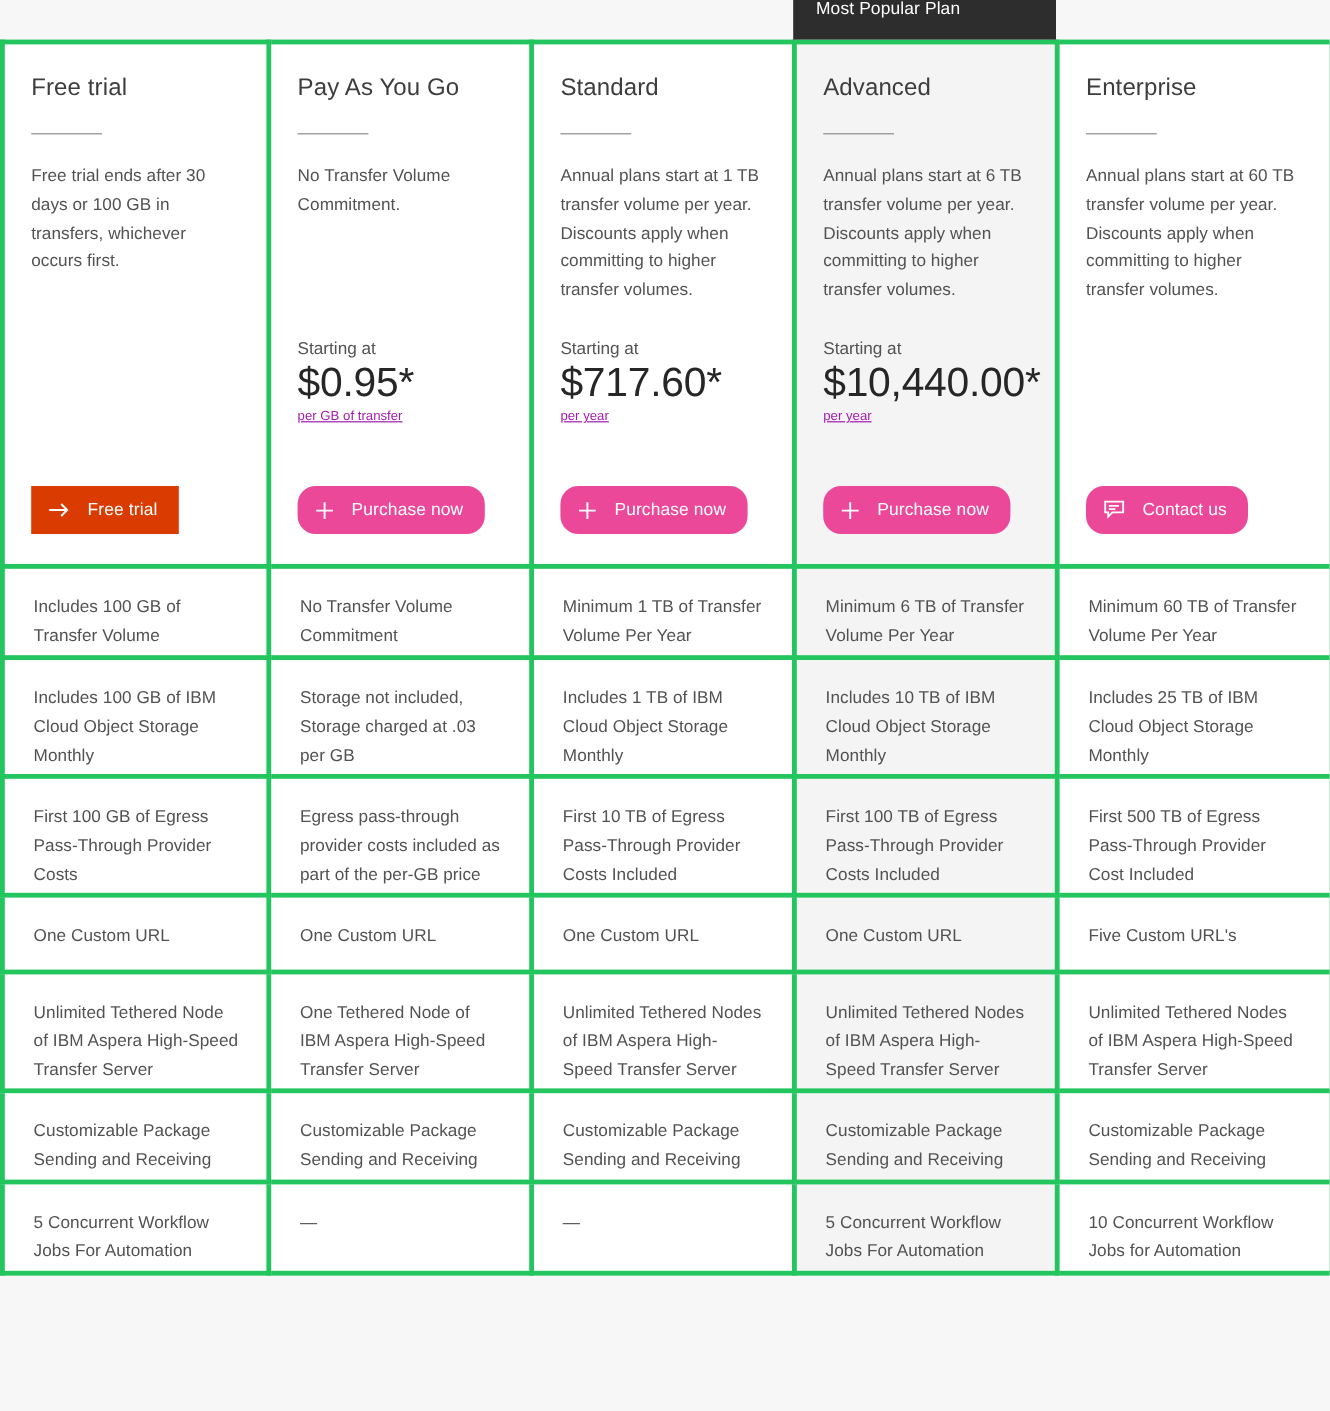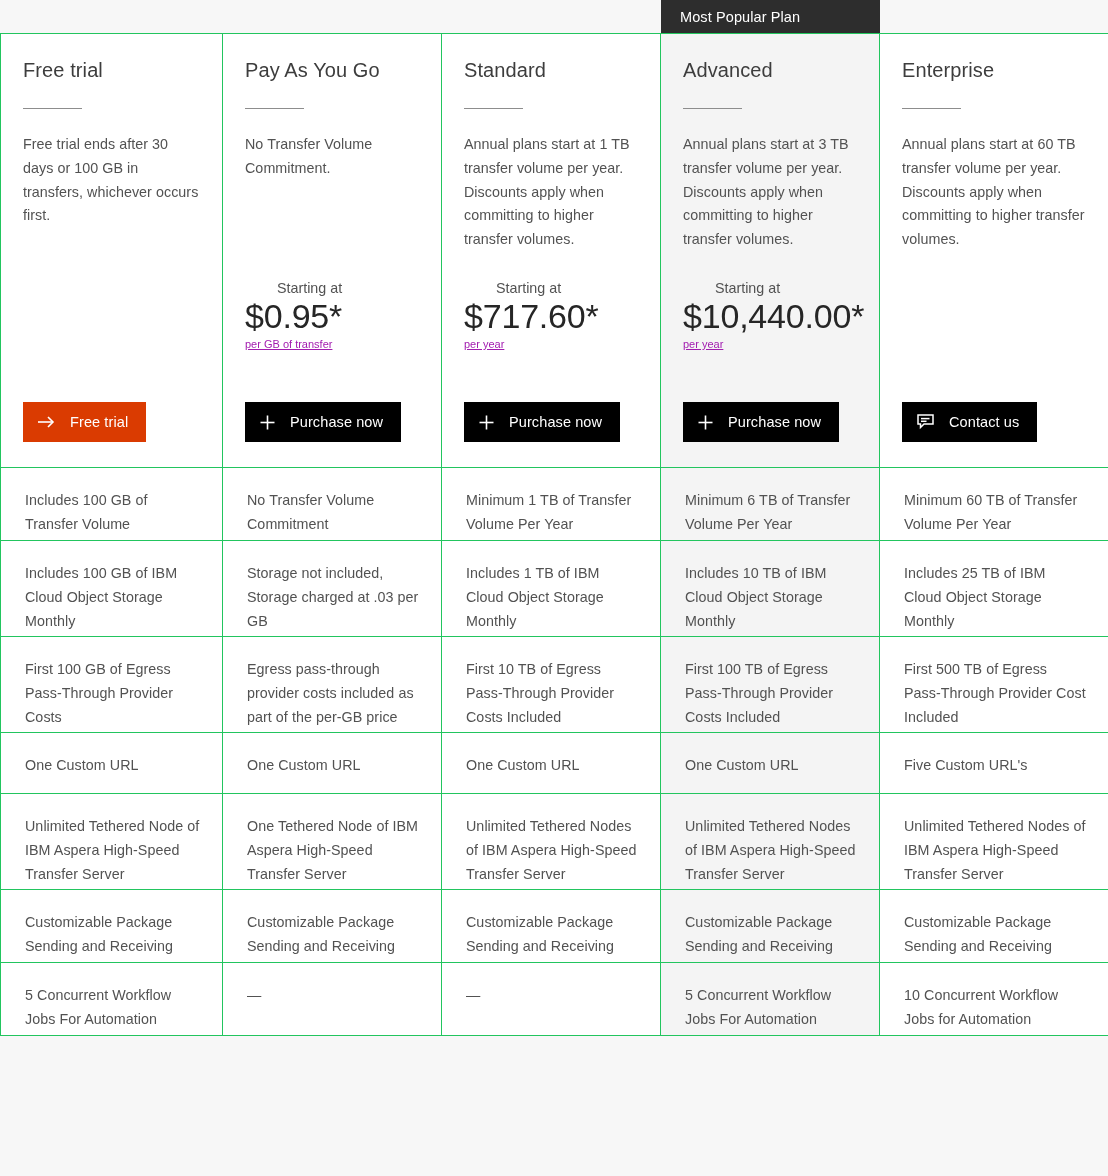--- a/index.html
+++ b/index.html
@@ -28,34 +28,33 @@
   .popular-banner {
     position: absolute;
     left: 661px;
     top: 0;
     width: 219px;
     height: 33px;
     background: #2d2d2d;
     color: #ffffff;
     font-size: 14.5px;
     display: flex;
-    align-items: center;
     padding-left: 19px;
     letter-spacing: .1px;
   }
 
   
   .table {
     width: 1108px;
     border-collapse: collapse;
     table-layout: fixed;
   }
   .table td {
     vertical-align: top;
-    border: 1px solid #22c55e;
+    border: 4px solid #22c55e;
     background: #ffffff;
     padding: 0;
   }
   .col-0 { width: 222px; }
   .col-1 { width: 219px; }
   .col-2 { width: 219px; }
   .col-3 { width: 219px; }
   .col-4 { width: 229px; }
 
   td.highlight { background: #f4f4f4; }
@@ -86,21 +85,20 @@
 
   .price-block {
     position: absolute;
     left: 22px;
     bottom: 113px;
   }
   .price-label {
     font-size: 14.3px;
     line-height: 20px;
     color: #525252;
-    margin-left: 32px;
   }
   .price-amount {
     font-size: 34px;
     line-height: 36px;
     color: #262626;
     font-weight: 400;
     letter-spacing: -.2px;
     white-space: nowrap;
   }
   .price-unit {
@@ -122,21 +120,21 @@
     padding: 0 18px 0 14px;
     border: none;
     cursor: pointer;
     color: #ffffff;
     font-size: 14.5px;
     font-family: "Liberation Sans", sans-serif;
     letter-spacing: .1px;
     white-space: nowrap;
   }
   .btn-orange { background: #da3b01; }
-  .btn-blue   { background: #000000; }
+  .btn-blue   { background: #ec4899; border-radius: 15px; }
 
   .btn svg { display: block; flex: none; }
 
   
   .feat-cell {
     padding: 21px 22px 20px 24px;
     font-size: 14.3px;
     line-height: 23.8px;
     color: #525252;
     letter-spacing: .05px;
@@ -231,21 +229,21 @@
               </span>
               <span>Purchase now</span>
             </button>
           </div>
         </td>
 
         <td class="highlight">
           <div class="head-cell">
             <div class="plan-title">Advanced</div>
             <div class="rule"></div>
-            <div class="plan-desc">Annual plans start at 3 TB transfer volume per year. Discounts apply when committing to higher transfer volumes.</div>
+            <div class="plan-desc">Annual plans start at 6 TB transfer volume per year. Discounts apply when committing to higher transfer volumes.</div>
             <div class="price-block">
               <div class="price-label">Starting at</div>
               <div class="price-amount">$10,440.00*</div>
               <div class="price-unit">per year</div>
             </div>
             <button class="btn btn-blue">
               <span>
                 <svg width="17" height="17" viewBox="0 0 17 17" stroke="#ffffff" stroke-width="1.6">
                   <line x1="8.5" y1="1.5" x2="8.5" y2="15.5"></line>
                   <line x1="1.5" y1="8.5" x2="15.5" y2="8.5"></line>

